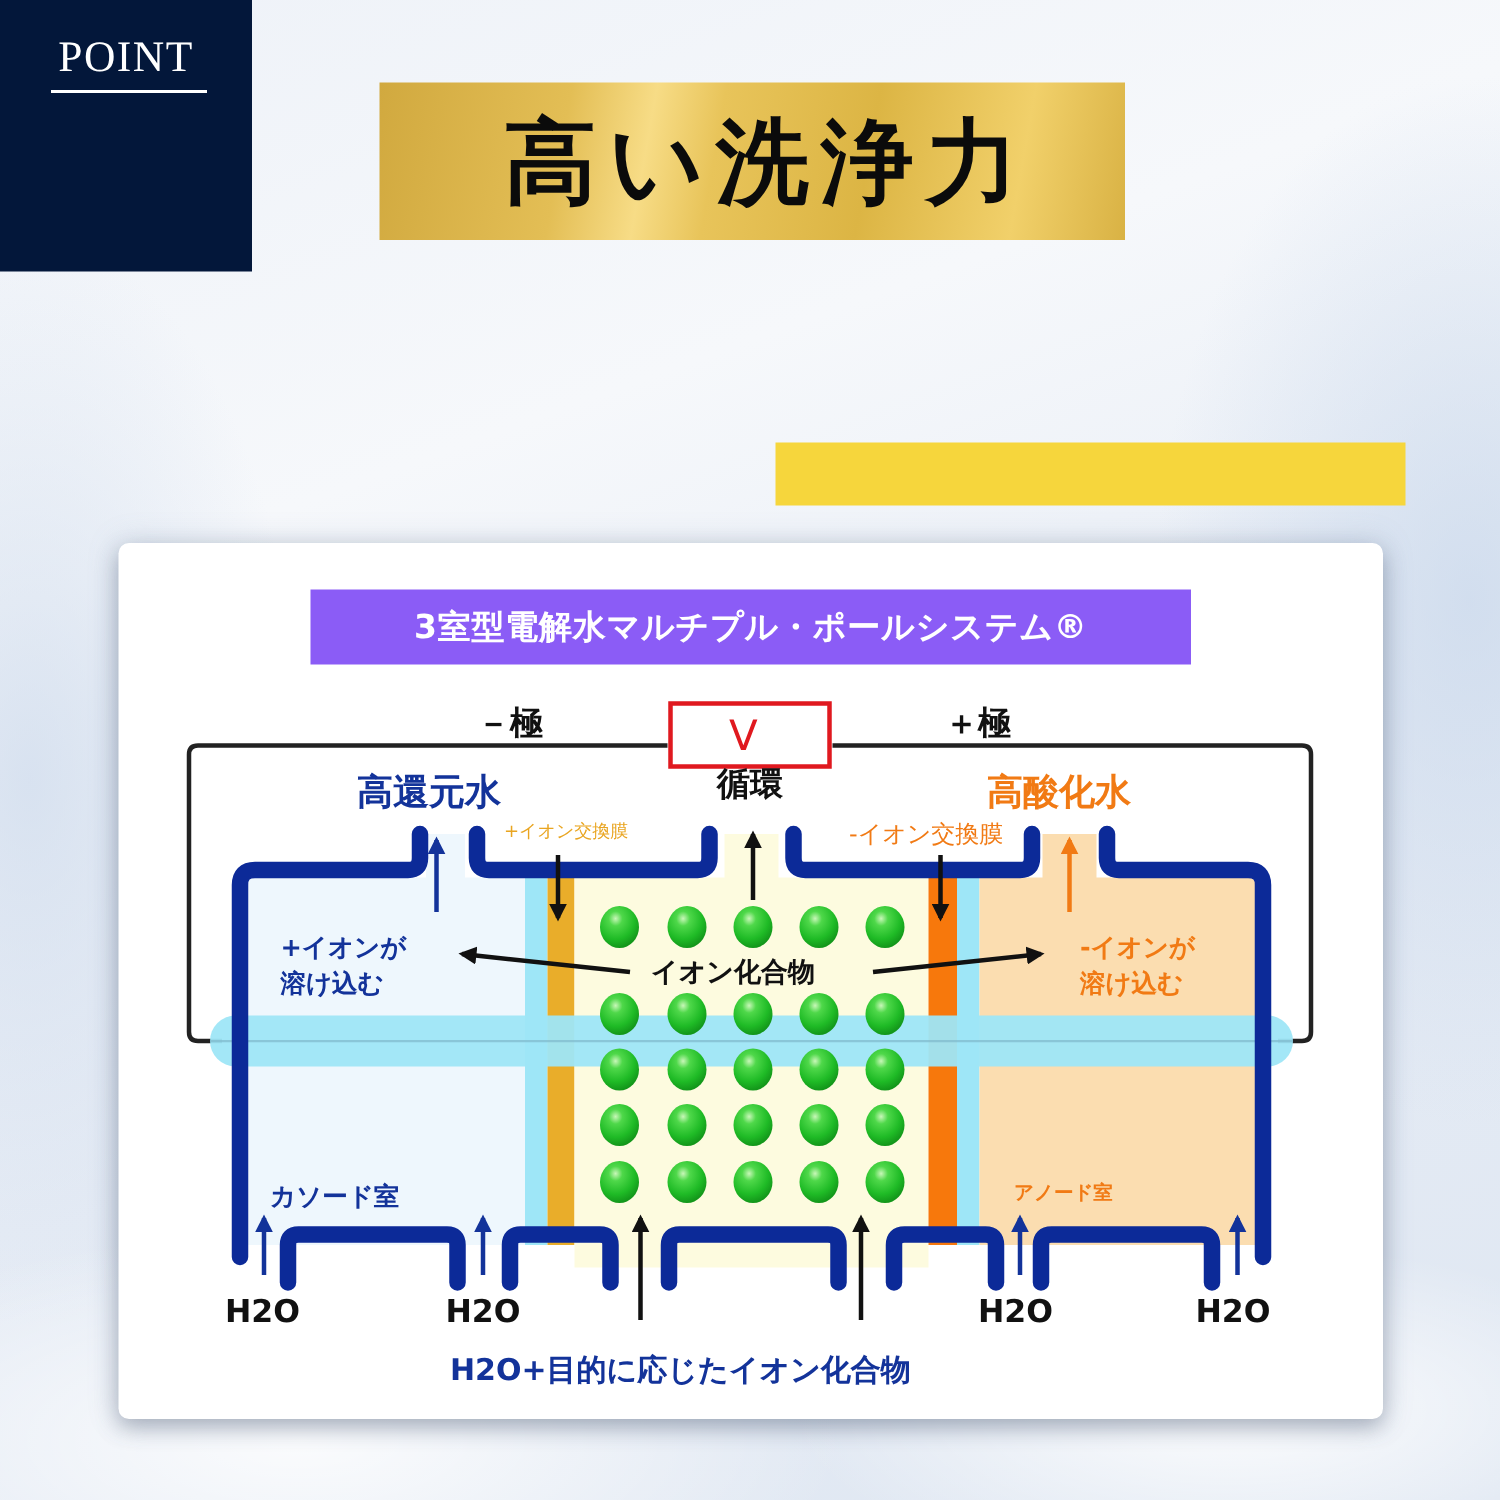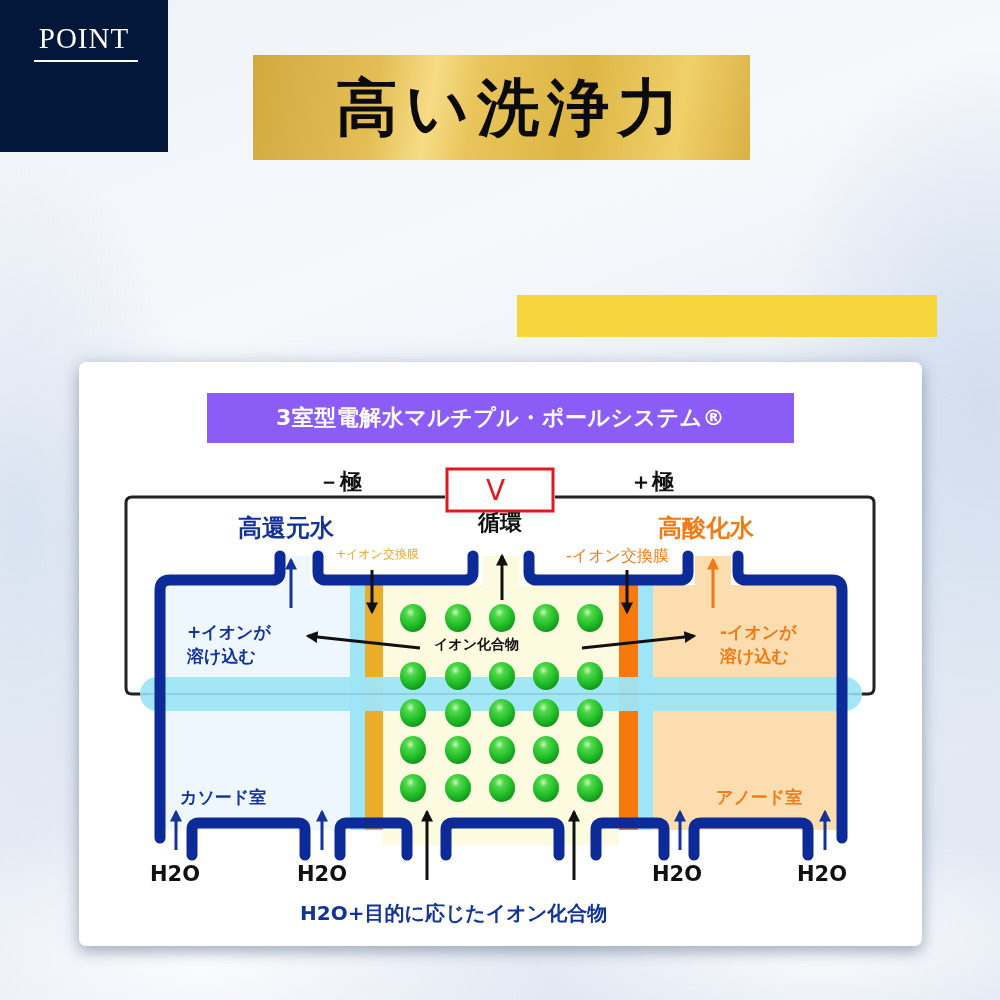--- a/index.html
+++ b/index.html
@@ -7,21 +7,21 @@
     width:1000px; height:1000px; position:relative; overflow:hidden;
     font-family: "DejaVu Sans", sans-serif;
     background:
       radial-gradient(ellipse 420px 160px at 820px 940px, rgba(255,255,255,0.9), rgba(255,255,255,0) 70%),
       radial-gradient(ellipse 520px 200px at 200px 960px, rgba(255,255,255,0.85), rgba(255,255,255,0) 70%),
       radial-gradient(ellipse 300px 500px at 980px 400px, rgba(200,215,235,0.7), rgba(255,255,255,0) 70%),
       radial-gradient(ellipse 260px 520px at 20px 520px, rgba(205,218,236,0.7), rgba(255,255,255,0) 70%),
       linear-gradient(160deg, #eef2f8 0%, #f6f8fb 30%, #e6ecf5 60%, #dfe7f2 100%);
   }
   .point-box {
-    position:absolute; left:0; top:0; width:168px; height:152px;
+    position:absolute; left:0; top:0; width:168px; height:181px;
     background:#03173a; color:#fff; text-align:center;
     font-family:"Liberation Serif", "DejaVu Serif", serif;
   }
   .point-label { position:absolute; left:0; right:0; top:22px; font-size:29px; letter-spacing:1px; }
   .point-rule { position:absolute; left:34px; right:30px; top:60px; height:2px; background:#fff; }
   .point-num { position:absolute; left:0; right:0; top:64px; font-size:92px; line-height:92px; }
   .gold-banner {
     position:absolute; left:253px; top:55px; width:497px; height:105px;
     background:linear-gradient(100deg, #d1a93f 0%, #e3be55 25%, #f7dc86 36%, #e8c45a 45%, #dcb544 65%, #f1d06a 85%, #d9b244 100%);
     display:flex; align-items:center; justify-content:center;
@@ -176,20 +176,20 @@
 <div class="lbl amber" style="left:336px;top:546px;font-size:12px;font-weight:normal;">+イオン交換膜</div>
 <div class="lbl orange" style="left:566px;top:546px;font-size:16px;font-weight:normal;">-イオン交換膜</div>
 <div class="lbl navy" style="left:187px;top:620px;font-size:17px;line-height:24px;">
   <div>+イオンが</div>
   <div>溶け込む</div>
 </div>
 <div class="lbl orange" style="left:720px;top:620px;font-size:17px;line-height:24px;">
   <div>-イオンが</div>
   <div>溶け込む</div>
 </div>
-<div class="lbl black" style="left:432px;top:636px;font-size:14px;background:#fdfbdf;padding:0 2px;">イオン化合物</div>
+<div class="lbl black" style="left:432px;top:636px;font-size:18px;background:#fdfbdf;padding:0 2px;">イオン化合物</div>
 <div class="lbl navy" style="left:180px;top:786px;font-size:17px;">カソード室</div>
-<div class="lbl orange" style="left:716px;top:786px;font-size:17px;text-align:right;">アノード室</div>
+<div class="lbl orange" style="left:676px;top:786px;font-size:13px;text-align:right;">アノード室</div>
 <div class="lbl black" style="left:150px;top:862px;font-size:21px;">H2O</div>
 <div class="lbl black" style="left:297px;top:862px;font-size:21px;">H2O</div>
 <div class="lbl black" style="left:652px;top:862px;font-size:21px;">H2O</div>
 <div class="lbl black" style="left:797px;top:862px;font-size:21px;">H2O</div>
 <div class="lbl navy" style="left:300px;top:900px;font-size:20px;">H2O+目的に応じたイオン化合物</div>
 
 </body></html>

